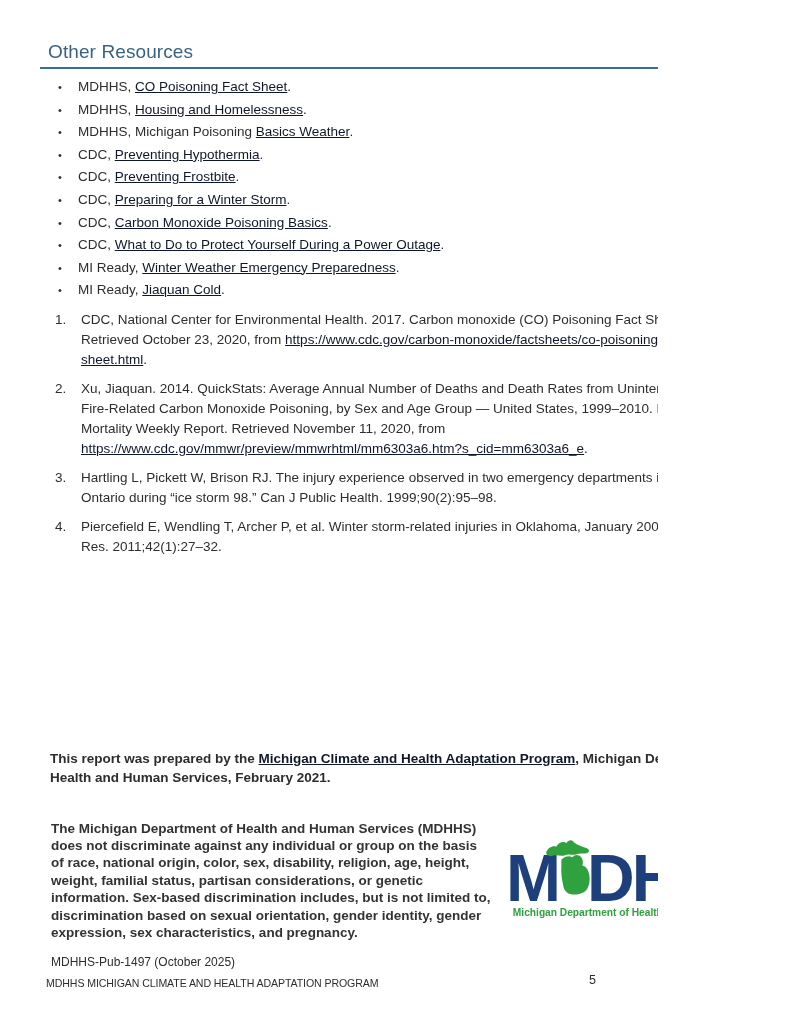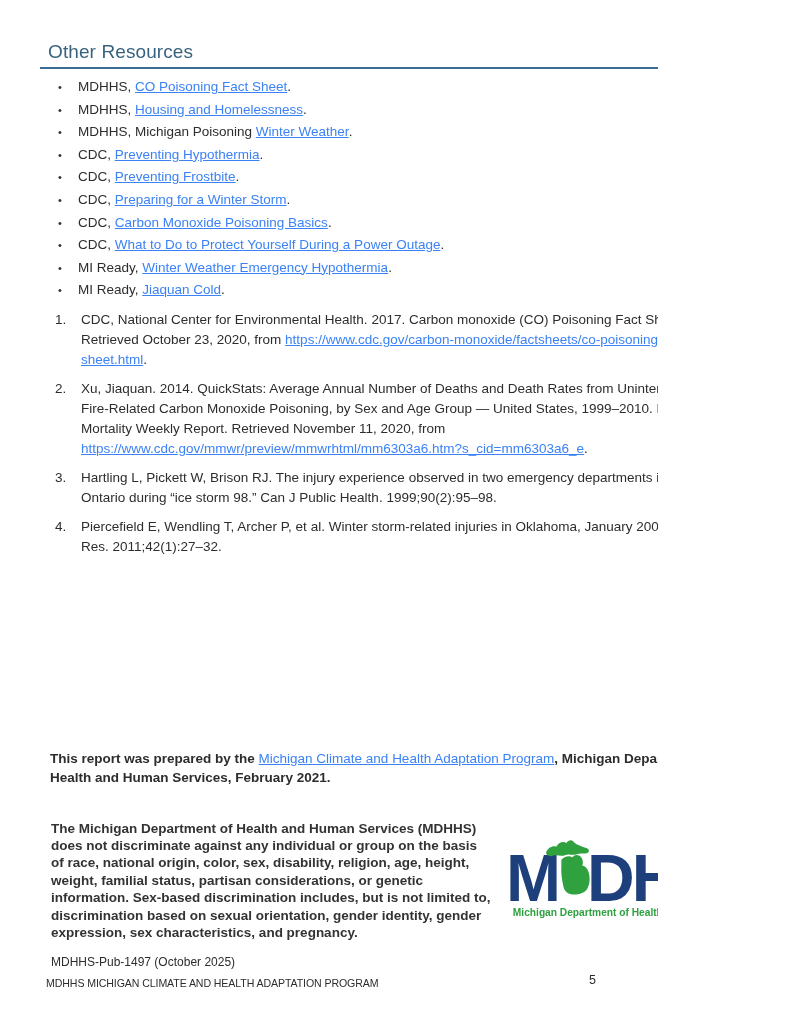--- a/index.html
+++ b/index.html
@@ -35,21 +35,21 @@
     margin-bottom: 8.6px;
     color: #2d2d2d;
   }
   .bullet {
     width: 20px;
     margin-left: 18px;
     text-align: left;
     font-size: 11px;
     flex: 0 0 auto;
   }
-  .link { color: #3b82f6; text-decoration: underline; cursor: pointer; }
+  .link { color: #0f172a; text-decoration: underline; cursor: pointer; }
   
   .ref-list { margin: 10px 45px 0 45px; padding: 0; }
   .ref-item {
     display: flex;
     align-items: flex-start;
     font-size: 13.5px;
     line-height: 20px;
     margin-bottom: 9px;
     color: #2d2d2d;
   }
@@ -58,21 +58,21 @@
   
   .prepared {
     position: absolute;
     left: 50px; top: 735px;
     width: 692px;
     font-size: 13.5px;
     font-weight: 700;
     line-height: 19px;
     color: #2d2d2d;
   }
-  .prepared .link { font-weight: 400; text-align: center; }
+  .prepared .link { font-weight: 700; text-align: center; }
   
   .disclaimer {
     position: absolute;
     left: 51px; top: 806px;
     width: 442px;
     font-size: 13.5px;
     line-height: 17.4px;
     color: #333333;
     font-weight: bold;
   }
@@ -138,21 +138,21 @@
         <li class="res-item">
           <span class="bullet">•</span>
           <span><span>MDHHS, </span><a class="link" href="#">CO Poisoning Fact Sheet</a><span>.</span></span>
         </li>
         <li class="res-item">
           <span class="bullet">•</span>
           <span><span>MDHHS, </span><a class="link" href="#">Housing and Homelessness</a><span>.</span></span>
         </li>
         <li class="res-item">
           <span class="bullet">•</span>
-          <span><span>MDHHS, Michigan Poisoning </span><a class="link" href="#">Winter Weather</a><span>.</span></span>
+          <span><span>MDHHS, Michigan Poisoning </span><a class="link" href="#">Basics Weather</a><span>.</span></span>
         </li>
         <li class="res-item">
           <span class="bullet">•</span>
           <span><span>CDC, </span><a class="link" href="#">Preventing Hypothermia</a><span>.</span></span>
         </li>
         <li class="res-item">
           <span class="bullet">•</span>
           <span><span>CDC, </span><a class="link" href="#">Preventing Frostbite</a><span>.</span></span>
         </li>
         <li class="res-item">
@@ -162,21 +162,21 @@
         <li class="res-item">
           <span class="bullet">•</span>
           <span><span>CDC, </span><a class="link" href="#">Carbon Monoxide Poisoning Basics</a><span>.</span></span>
         </li>
         <li class="res-item">
           <span class="bullet">•</span>
           <span><span>CDC, </span><a class="link" href="#">What to Do to Protect Yourself During a Power Outage</a><span>.</span></span>
         </li>
         <li class="res-item">
           <span class="bullet">•</span>
-          <span><span>MI Ready, </span><a class="link" href="#">Winter Weather Emergency Hypothermia</a><span>.</span></span>
+          <span><span>MI Ready, </span><a class="link" href="#">Winter Weather Emergency Preparedness</a><span>.</span></span>
         </li>
         <li class="res-item">
           <span class="bullet">•</span>
           <span><span>MI Ready, </span><a class="link" href="#">Jiaquan Cold</a><span>.</span></span>
         </li>
       </ul>
   </div>
 
   <div class="section" style="top:300px;">
     <div class="ref-list" id="reference-list">

